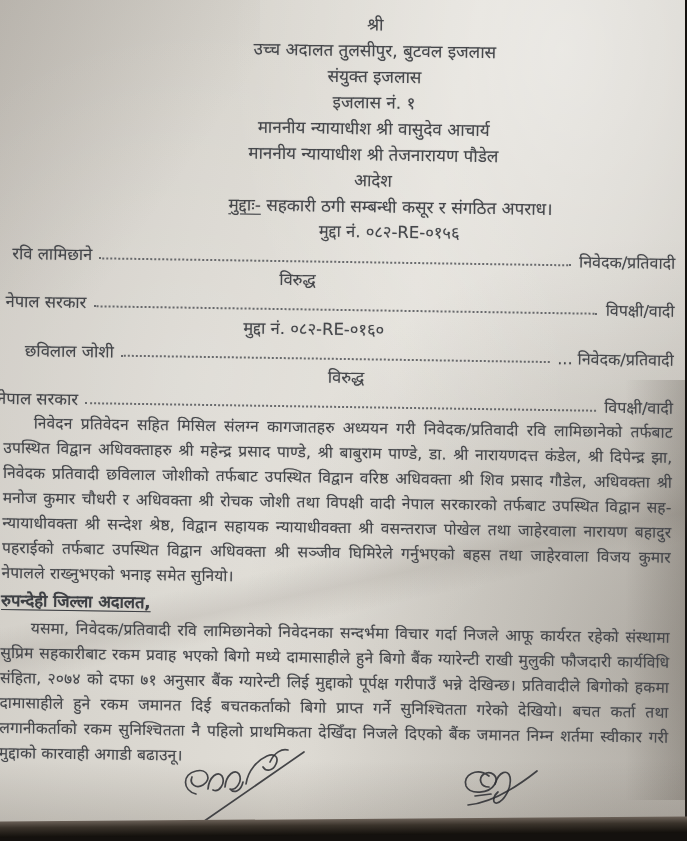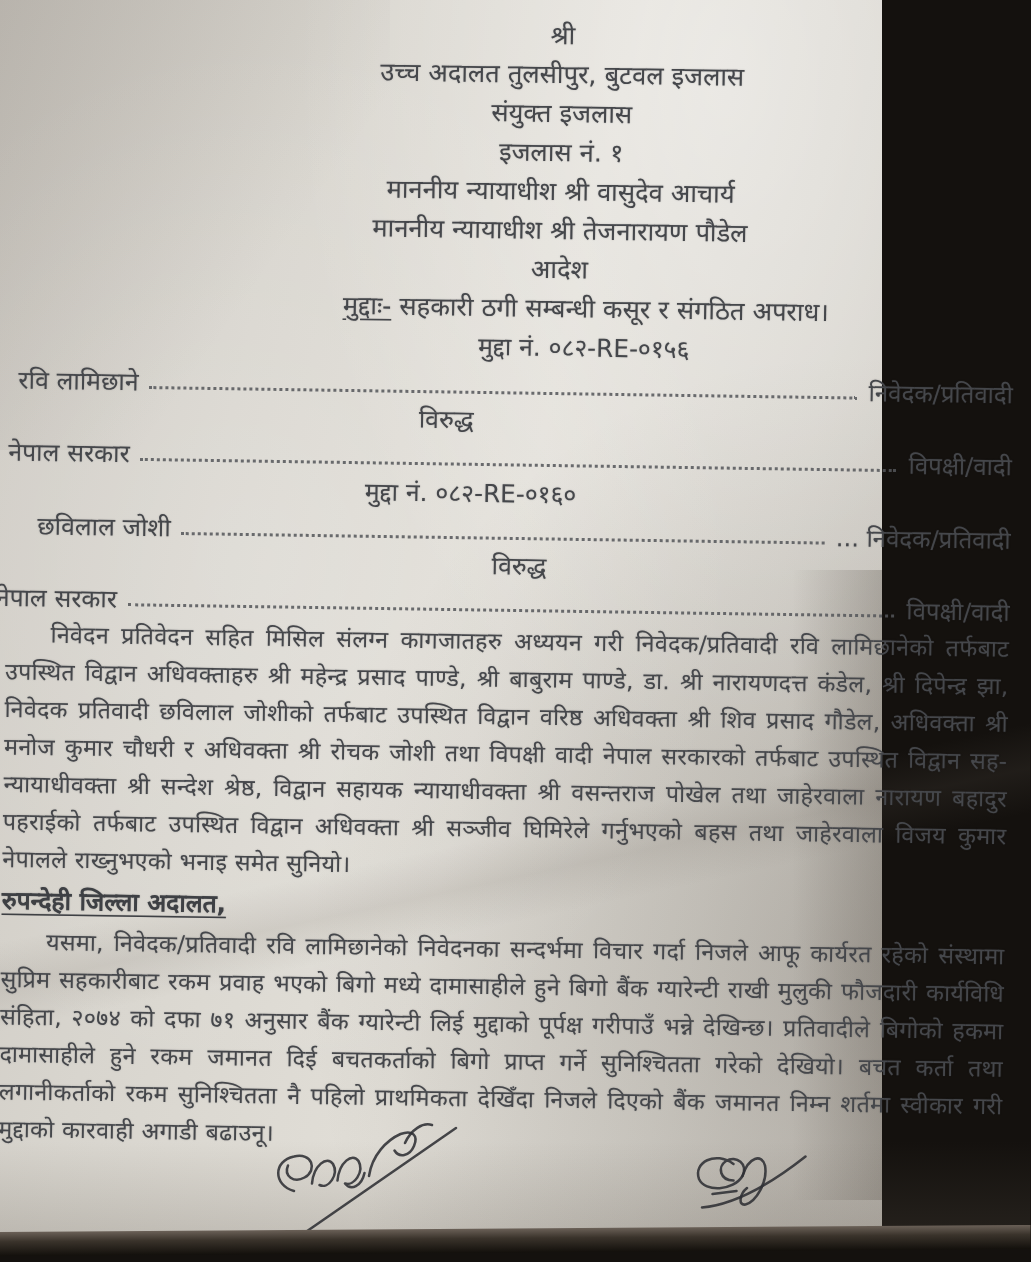--- a/index.html
+++ b/index.html
@@ -3,21 +3,21 @@
 <meta charset="utf-8">
 <style>
   html,body{margin:0;padding:0;}
   body{
     width:687px;height:841px;overflow:hidden;position:relative;
     background:#14110e;
     font-family:"DejaVu Sans",sans-serif;
   }
   
   .photo{
-    position:absolute;left:0;top:0;width:588px;height:831px;
+    position:absolute;left:0;top:0;width:685px;height:831px;
     background:
       radial-gradient(ellipse at 82% 6%, rgba(255,255,255,0.40), transparent 42%),
       radial-gradient(ellipse at 30% 45%, rgba(255,255,255,0.18), transparent 55%),
       radial-gradient(ellipse at 96% 78%, rgba(70,63,55,0.22), transparent 45%),
       linear-gradient(103deg, #ccc8c1 0%, #d8d5ce 28%, #e1ded7 55%, #d7d4cd 78%, #c8c4bd 100%);
   }
   .shade{position:absolute;pointer-events:none;}
   .shade-tl{left:0;top:0;width:260px;height:300px;
     background:linear-gradient(125deg, rgba(105,98,90,0.20), transparent 65%);}
   .shade-crease{left:0;top:470px;width:687px;height:230px;

